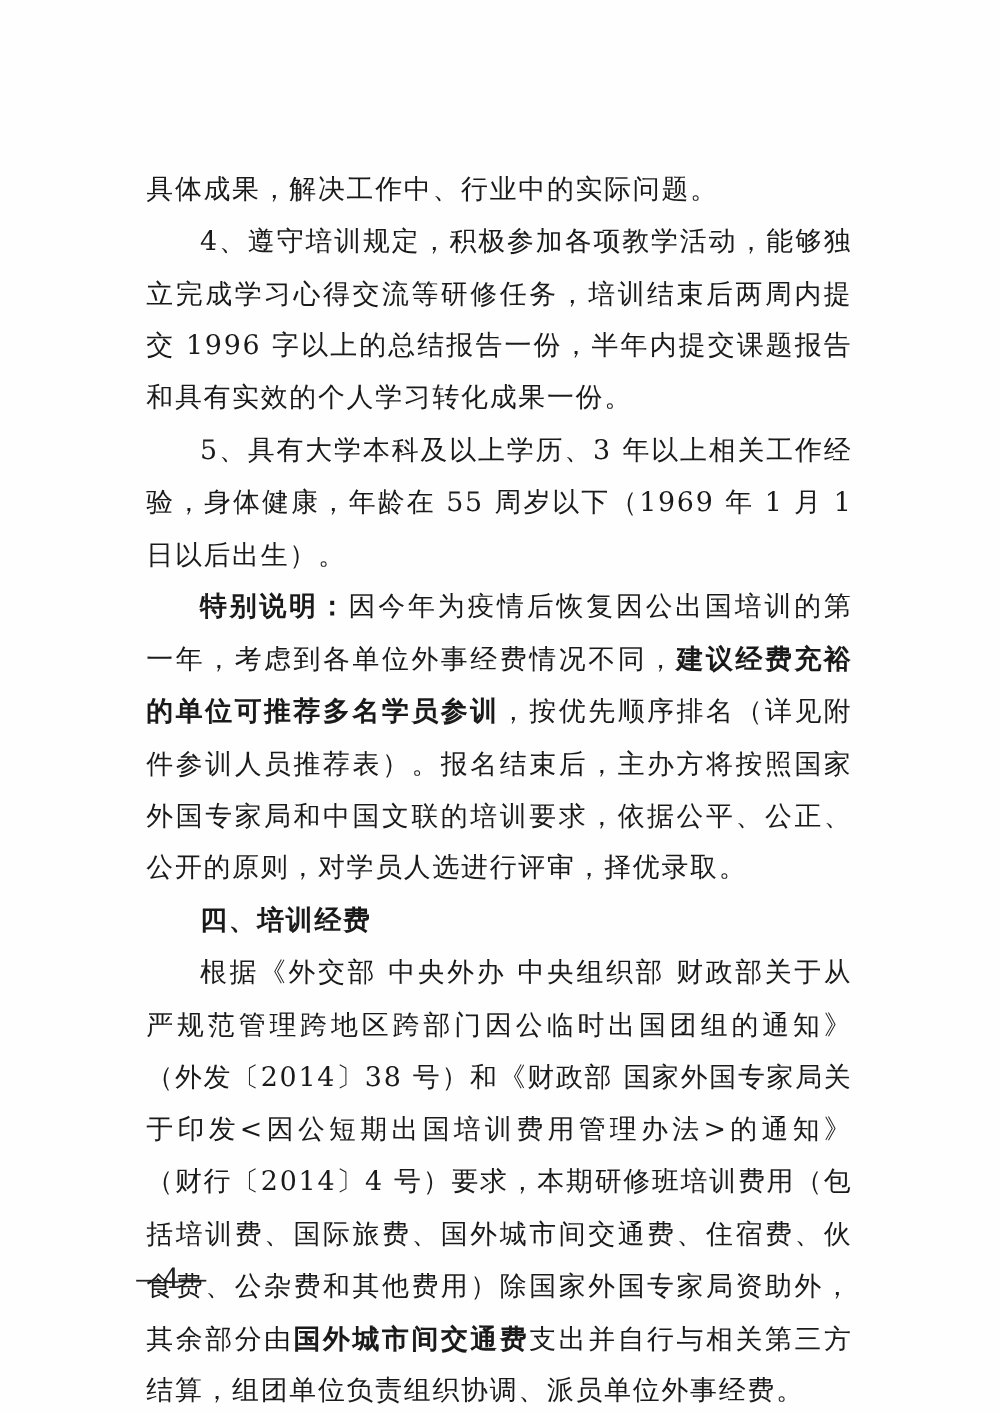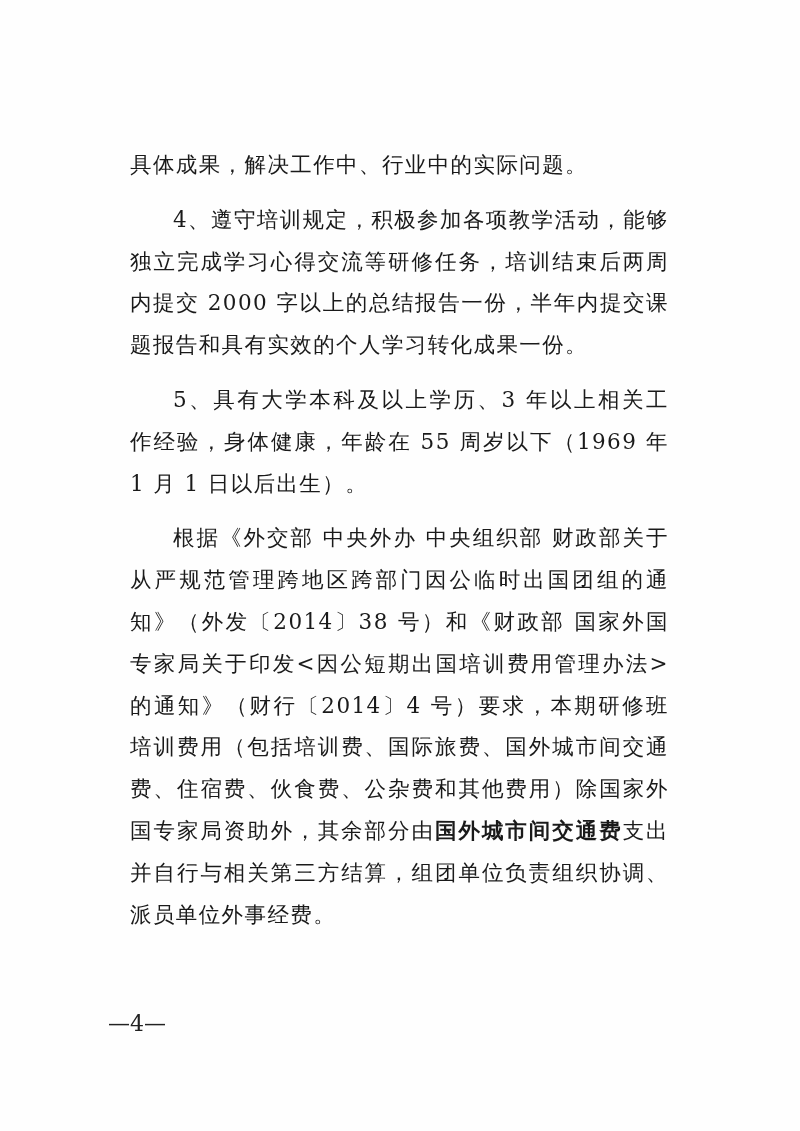--- a/index.html
+++ b/index.html
@@ -6,34 +6,36 @@
   body {
     width: 800px; height: 1131px; background: #ffffff; position: relative; overflow: hidden;
     font-family: "DejaVu Serif", "Liberation Serif", serif; color: #1a1a1a;
   }
   .page { position: absolute; left: 0; top: 0; width: 800px; height: 1131px; background: #fefefe; }
   .body-text {
     position: absolute; left: 117px; top: 131px; width: 565px;
     font-size: 21.5px; line-height: 41.8px; text-align: justify; text-justify: inter-character;
     letter-spacing: 1.4px;
   }
-  .para { margin: 13px; }
+  .para { margin: 0; }
   .indent { text-indent: 2em; }
   .bold { font-weight: bold; font-family: "DejaVu Sans", "Liberation Sans", sans-serif; }
   .heading { font-family: "DejaVu Sans", "Liberation Sans", sans-serif; font-weight: bold; }
   .page-number {
     position: absolute; left: 108px; top: 1011px; font-size: 22px;
     font-family: "DejaVu Serif", "Liberation Serif", serif; color: #222; letter-spacing: 0;
   }
 </style>
 </head>
 <body>
 
 <div class="page">
   <div class="body-text">
     <p class="para">具体成果，解决工作中、行业中的实际问题。</p>
-    <p class="para indent">4、遵守培训规定，积极参加各项教学活动，能够独立完成学习心得交流等研修任务，培训结束后两周内提交 2000 字以上的总结报告一份，半年内提交课题报告和具有实效的个人学习转化成果一份。</p>
+    <p class="para indent">4、遵守培训规定，积极参加各项教学活动，能够独立完成学习心得交流等研修任务，培训结束后两周内提交 1996 字以上的总结报告一份，半年内提交课题报告和具有实效的个人学习转化成果一份。</p>
     <p class="para indent">5、具有大学本科及以上学历、3 年以上相关工作经验，身体健康，年龄在 55 周岁以下（1969 年 1 月 1 日以后出生）。</p>
+    <p class="para indent"><span class="bold">特别说明：</span><span>因今年为疫情后恢复因公出国培训的第一年，考虑到各单位外事经费情况不同，</span><span class="bold">建议经费充裕的单位可推荐多名学员参训</span><span>，按优先顺序排名（详见附件参训人员推荐表）。报名结束后，主办方将按照国家外国专家局和中国文联的培训要求，依据公平、公正、公开的原则，对学员人选进行评审，择优录取。</span></p>
+    <p class="para indent heading">四、培训经费</p>
     <p class="para indent"><span>根据《外交部 中央外办 中央组织部 财政部关于从严规范管理跨地区跨部门因公临时出国团组的通知》（外发〔2014〕38 号）和《财政部 国家外国专家局关于印发&lt;因公短期出国培训费用管理办法&gt;的通知》（财行〔2014〕4 号）要求，本期研修班培训费用（包括培训费、国际旅费、国外城市间交通费、住宿费、伙食费、公杂费和其他费用）除国家外国专家局资助外，其余部分由</span><span class="bold">国外城市间交通费</span><span>支出并自行与相关第三方结算，组团单位负责组织协调、派员单位外事经费。</span></p>
 
   </div>
   <div class="page-number">—4—</div>
 </div>
 
 </body></html>

